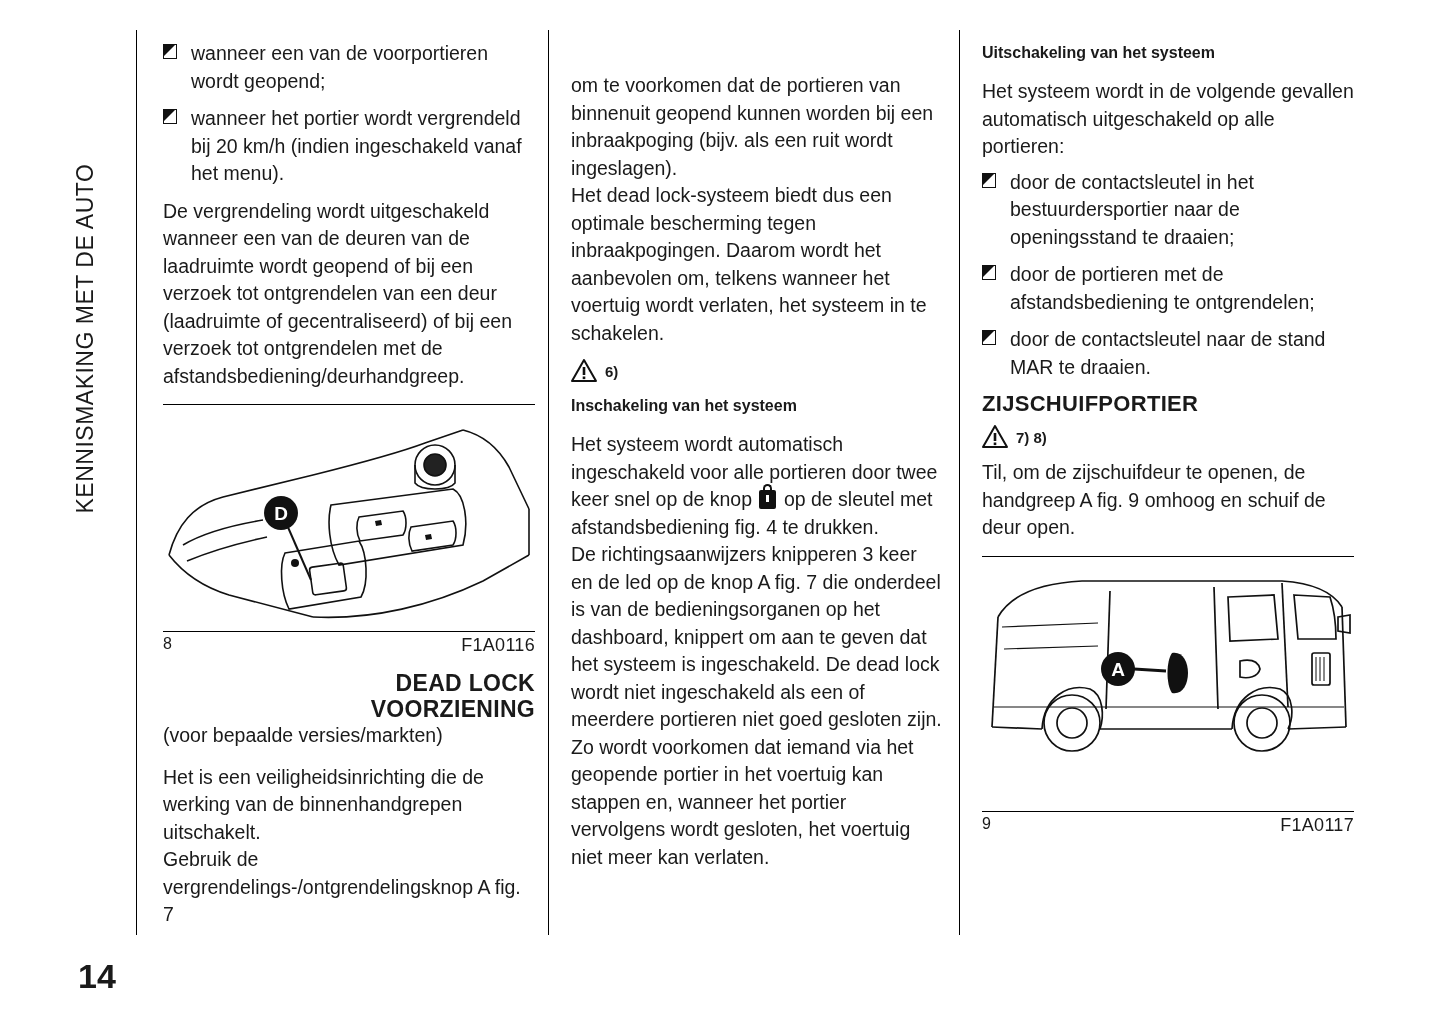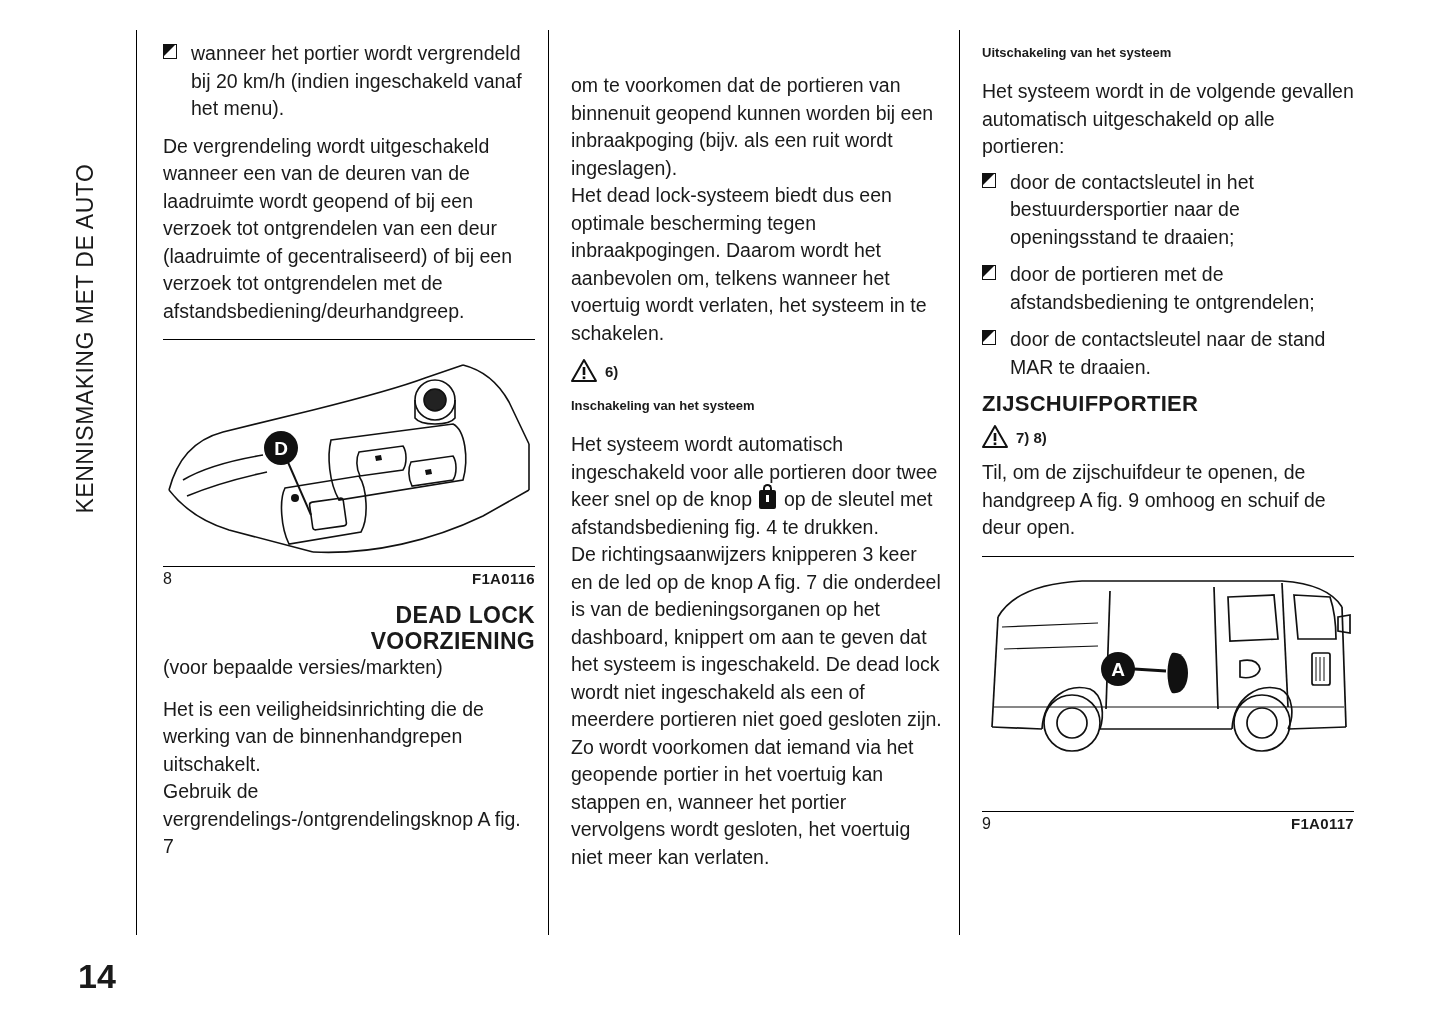--- a/index.html
+++ b/index.html
@@ -87,21 +87,21 @@
     position: absolute;
     left: 0px;
     top: 0px;
     width: 0;
     height: 0;
     border-left: 11px solid #111;
     border-bottom: 11px solid transparent;
   }
 
   h2.heading {
-    font-size: 13px;
+    font-size: 16px;
     font-weight: bold;
     margin: 0 0 12px 0;
     line-height: 26px;
   }
   h2.heading-caps {
     font-size: 22px;
     font-weight: bold;
     margin: 0 0 4px 0;
     letter-spacing: 0.3px;
   }
@@ -123,21 +123,21 @@
     height: 1px;
     background: #000;
     width: 100%;
   }
   .fig-caption {
     display: flex;
     justify-content: space-between;
     font-size: 16px;
     padding-top: 3px;
   }
-  .fig-code { font-size: 15px; letter-spacing: 0.3px; font-weight: bold; }
+  .fig-code { font-size: 18px; letter-spacing: 0.3px; }
 
   
   .warn {
     display: inline-flex;
     align-items: center;
     gap: 8px;
     margin: 4px 0 10px 0;
   }
   .warn .tri { width: 26px; height: 24px; }
   .warn .refs { font-size: 15px; font-weight: bold; }
@@ -199,20 +199,24 @@
   <div class="side-title">
     <span>KENNISMAKING MET DE AUTO</span>
   </div>
 
   <div class="vrule r1"></div>
   <div class="vrule r2"></div>
   <div class="vrule r3"></div>
 
   <div class="col col1">
 
+    <div class="bullet-item">
+      <span class="bmark"></span>
+      <span>wanneer een van de voorportieren wordt geopend;</span>
+    </div>
 
     <div class="bullet-item">
       <span class="bmark"></span>
       <span>wanneer het portier wordt vergrendeld bij 20 km/h (indien ingeschakeld vanaf het menu).</span>
     </div>
 
     <p class="para">De vergrendeling wordt uitgeschakeld wanneer een van de deuren van de laadruimte wordt geopend of bij een verzoek tot ontgrendelen van een deur (laadruimte of gecentraliseerd) of bij een verzoek tot ontgrendelen met de afstandsbediening/deurhandgreep.</p>
 
     <div class="gap"></div>
 

